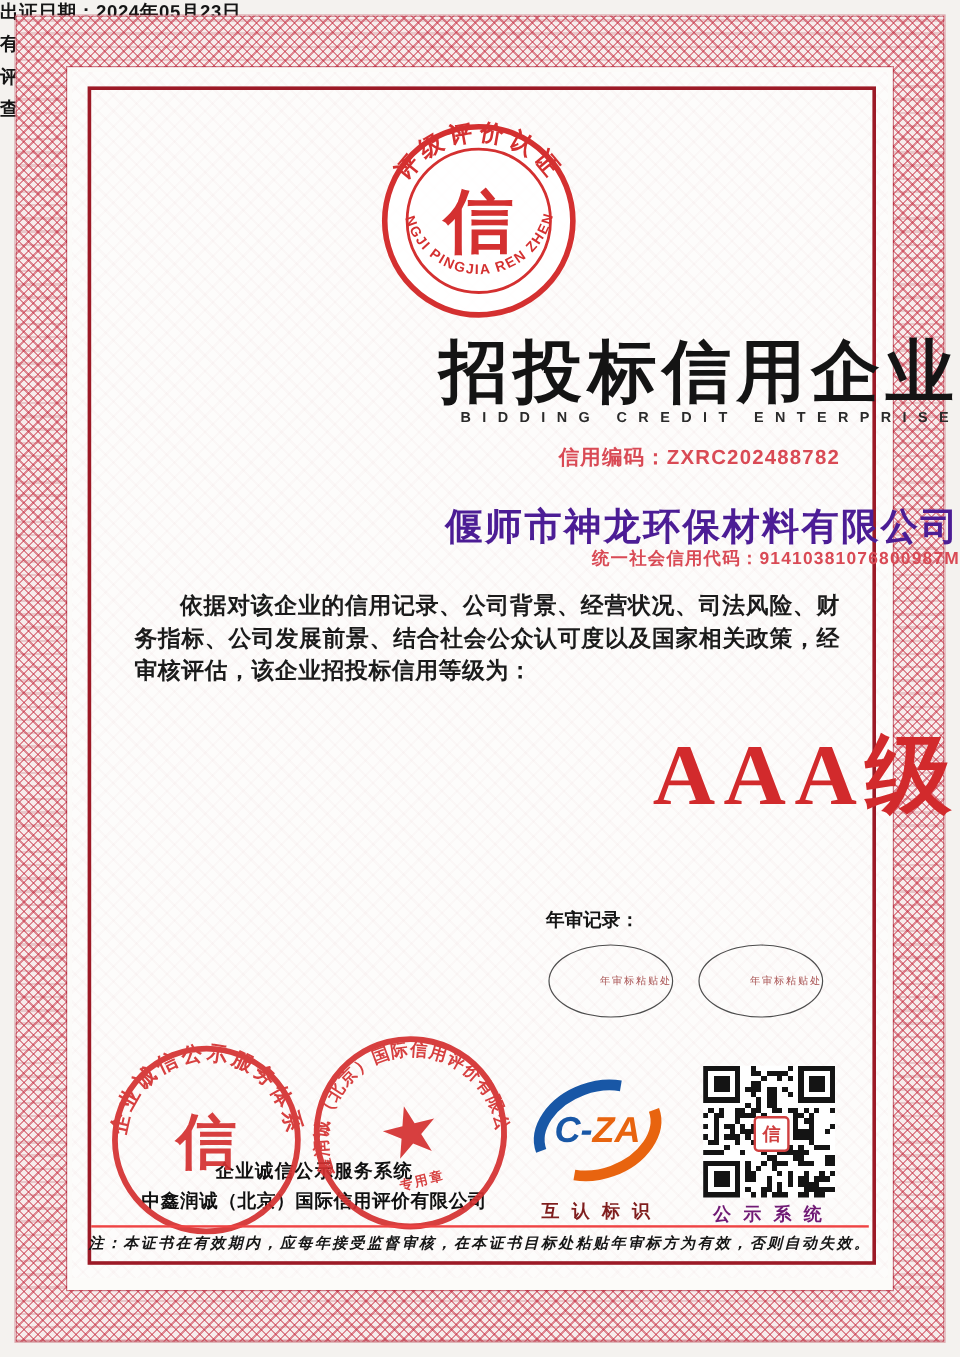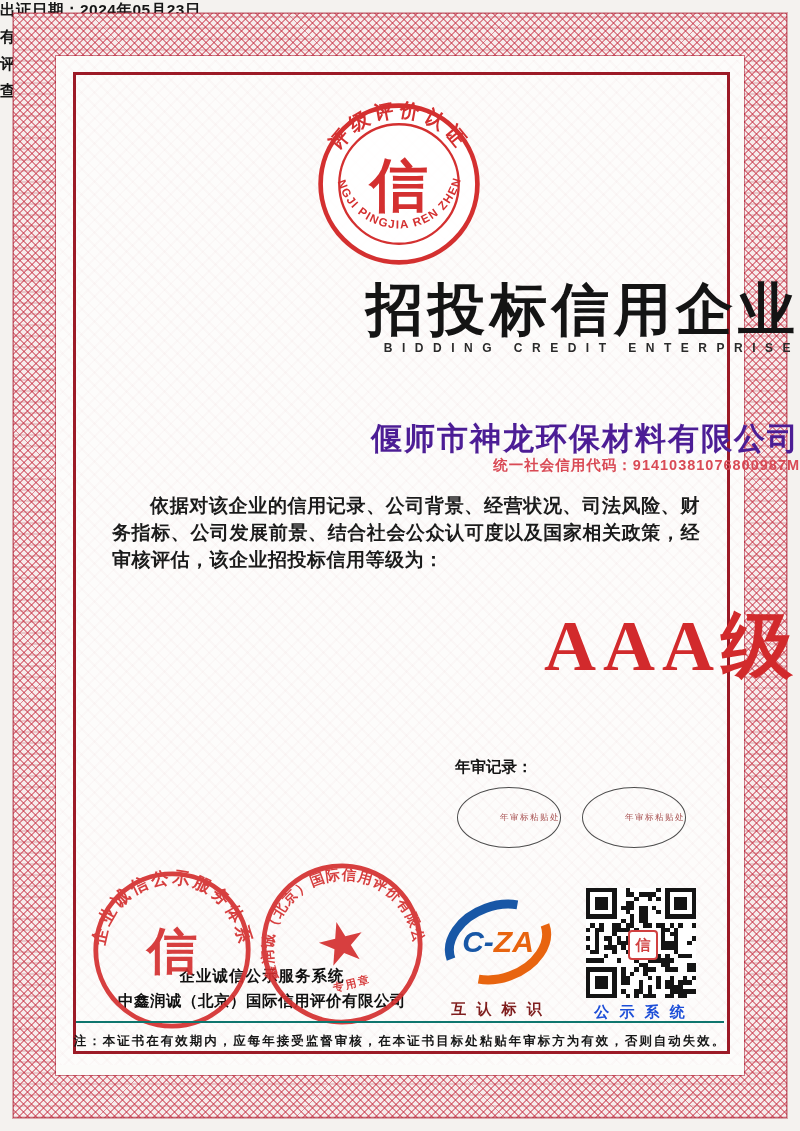--- a/index.html
+++ b/index.html
@@ -14,22 +14,22 @@
       repeating-linear-gradient(0deg, rgba(170,30,45,.18) 0 2px, rgba(170,30,45,0) 2px 11px),
       #f7ecec;
     box-shadow:inset 0 0 0 1px rgba(170,25,45,.55), 0 0 0 1px rgba(170,25,45,.35);}
   .band-hole{position:absolute;inset:56px;background:#fcfbf9;
     box-shadow:0 0 0 1px rgba(170,25,45,.55);}
   .inner-bg{position:absolute;left:60px;top:60px;right:60px;bottom:66px;background:
       repeating-linear-gradient(45deg, rgba(160,40,55,.022) 0 2px, transparent 2px 9px),
       repeating-linear-gradient(-45deg, rgba(160,40,55,.018) 0 2px, transparent 2px 9px),
       #fdfcfb;}
   .frame{position:absolute;left:73px;top:72px;width:651px;height:976px;border:3px solid #9c1a26;}
-  .note-strip{position:absolute;left:76px;right:76px;top:1021px;height:27px;border-top:2px solid #0f766e;
-    display:flex;align-items:flex-end;justify-content:center;}
+  .note-strip{position:absolute;left:76px;right:76px;top:1021px;height:27px;border-top:2px solid #ef4444;
+    display:flex;align-items:center;justify-content:center;font-style:italic;}
 
   .abs{position:absolute;}
   .ctr{left:0;right:0;text-align:right;}
 
   .title{top:272px;font-size:57px;font-weight:900;color:#141414;letter-spacing:5px;}
   .subtitle{top:341px;font-size:12px;font-weight:700;color:#2a2a2a;letter-spacing:9.5px;}
   .credit-code{top:370px;right:100px;font-size:17px;font-weight:700;color:#d94a55;letter-spacing:1px;}
   .company{top:418px;font-size:31px;font-weight:900;color:#4c1d95;letter-spacing:2px;}
   .uscc{top:456px;font-size:14.5px;font-weight:700;color:#d94a55;letter-spacing:1px;}
   .body-par{left:112px;top:492px;width:588px;font-size:19px;font-weight:700;color:#1b1b1b;
@@ -49,21 +49,21 @@
   .stamp{position:absolute;opacity:.92;}
   .caption1{left:112px;top:966px;width:300px;text-align:center;font-size:15.5px;font-weight:900;color:#101010;letter-spacing:1px;}
   .caption2{left:72px;top:991px;width:380px;text-align:center;font-size:15.5px;font-weight:900;color:#101010;letter-spacing:.5px;}
 
   .cza{left:440px;top:898px;width:116px;height:88px;}
   .cza-label{left:428px;top:1000px;width:140px;text-align:center;font-size:15px;font-weight:900;color:#7f1d1d;letter-spacing:3px;}
   .qr{left:586px;top:888px;width:110px;height:110px;background:#fff;}
   .qr svg{display:block;width:110px;height:110px;}
   .qr-logo{position:absolute;left:628px;top:930px;width:26px;height:26px;background:#fff;border:2px solid #d04040;
     border-radius:4px;display:flex;align-items:center;justify-content:center;font-size:15px;font-weight:900;color:#d04040;}
-  .qr-label{left:576px;top:1003px;width:130px;text-align:center;font-size:15px;font-weight:900;color:#1d4ed8;letter-spacing:3px;}
+  .qr-label{left:576px;top:1003px;width:130px;text-align:center;font-size:15px;font-weight:900;color:#701a75;letter-spacing:3px;}
 
   .note{font-size:12.5px;font-weight:700;color:#161616;letter-spacing:2px;white-space:nowrap;}
 </style>
 </head>
 <body>
 
 <div class="cert">
 
   <div class="band"></div>
   <div class="band-hole"></div>
@@ -82,20 +82,23 @@
     </text>
     <text font-size="12.5" font-weight="bold" fill="#d43030" letter-spacing="1.5" text-anchor="middle">
       <textPath href="#arcBot" startOffset="50%">PINGJI PINGJIA REN ZHENG</textPath>
     </text>
     <text x="90" y="112" font-size="62" font-weight="bold" fill="#d43030" text-anchor="middle">信</text>
   </svg>
 
   <div class="abs ctr title">招投标信用企业</div>
   <div class="abs ctr subtitle">BIDDING CREDIT ENTERPRISE</div>
 
+  <div class="abs credit-code">
+    <span>信用编码：</span><span>ZXRC202488782</span>
+  </div>
 
   <div class="abs ctr company">偃师市神龙环保材料有限公司</div>
 
   <div class="abs ctr uscc">
     <span>统一社会信用代码：</span><span>91410381076800987M</span>
   </div>
 
   <div class="abs body-par">依据对该企业的信用记录、公司背景、经营状况、司法风险、财务指标、公司发展前景、结合社会公众认可度以及国家相关政策，经审核评估，该企业招投标信用等级为：</div>
 
   <div class="abs ctr grade">AAA级</div>

